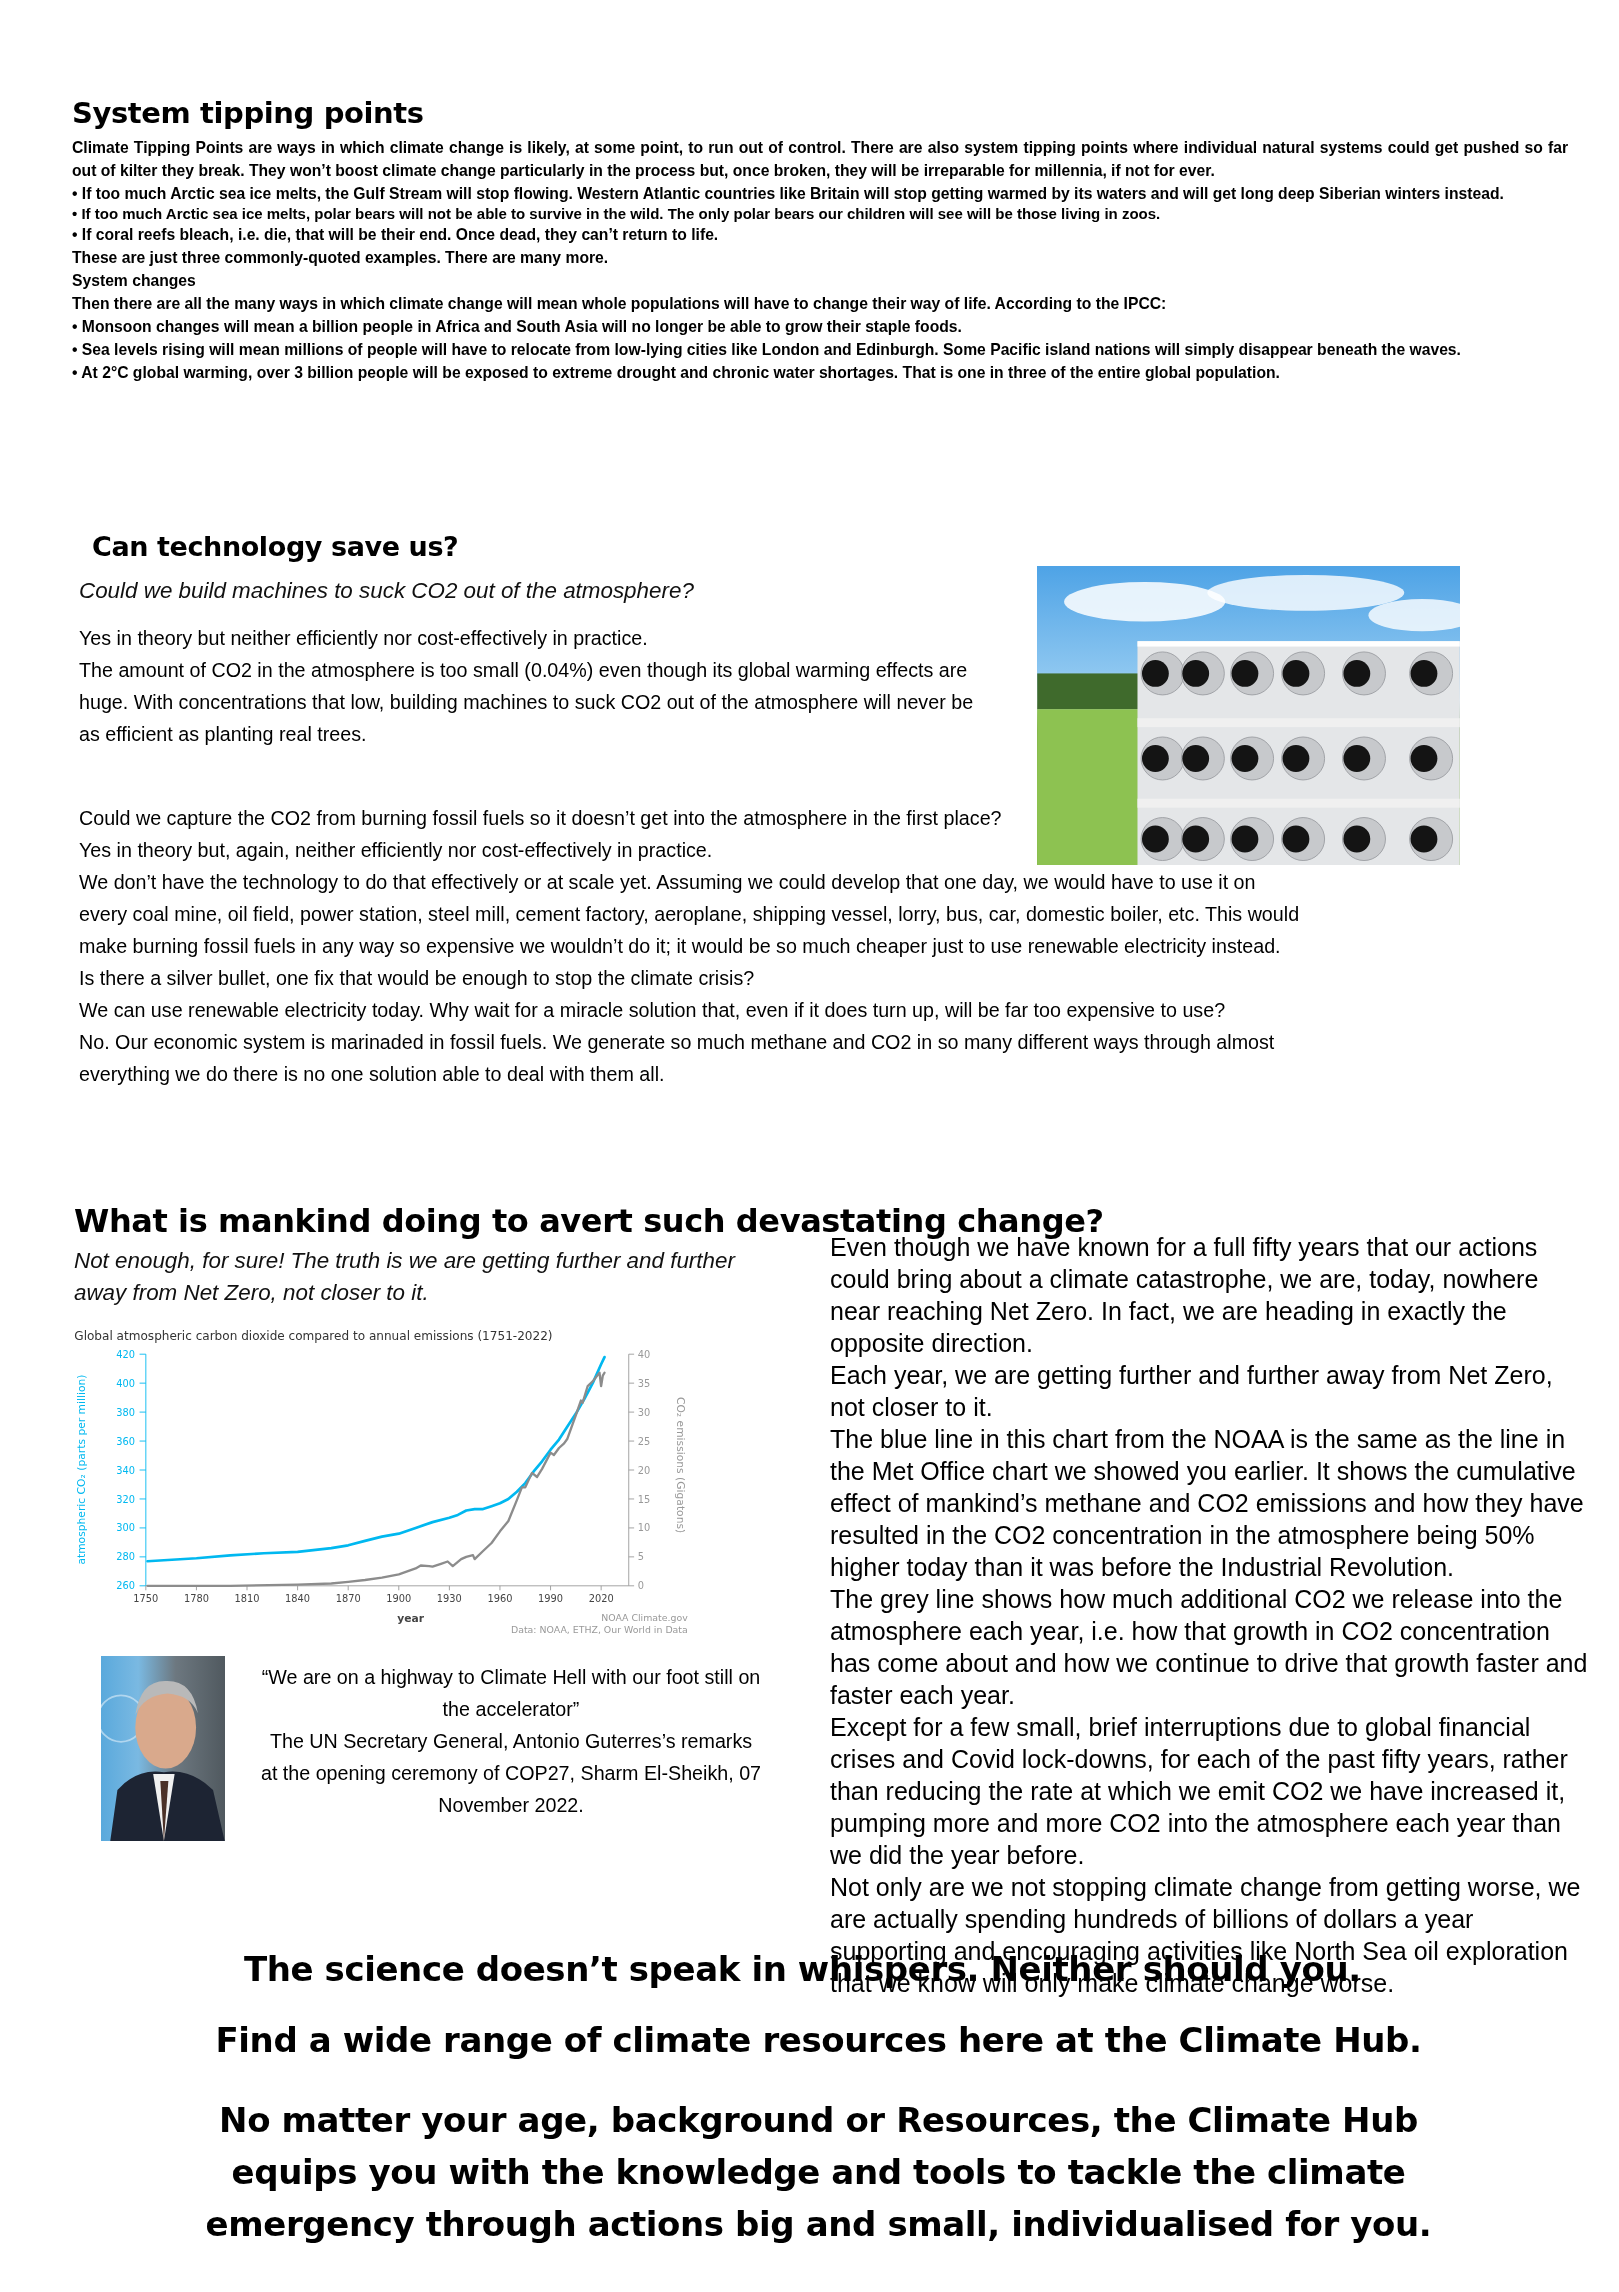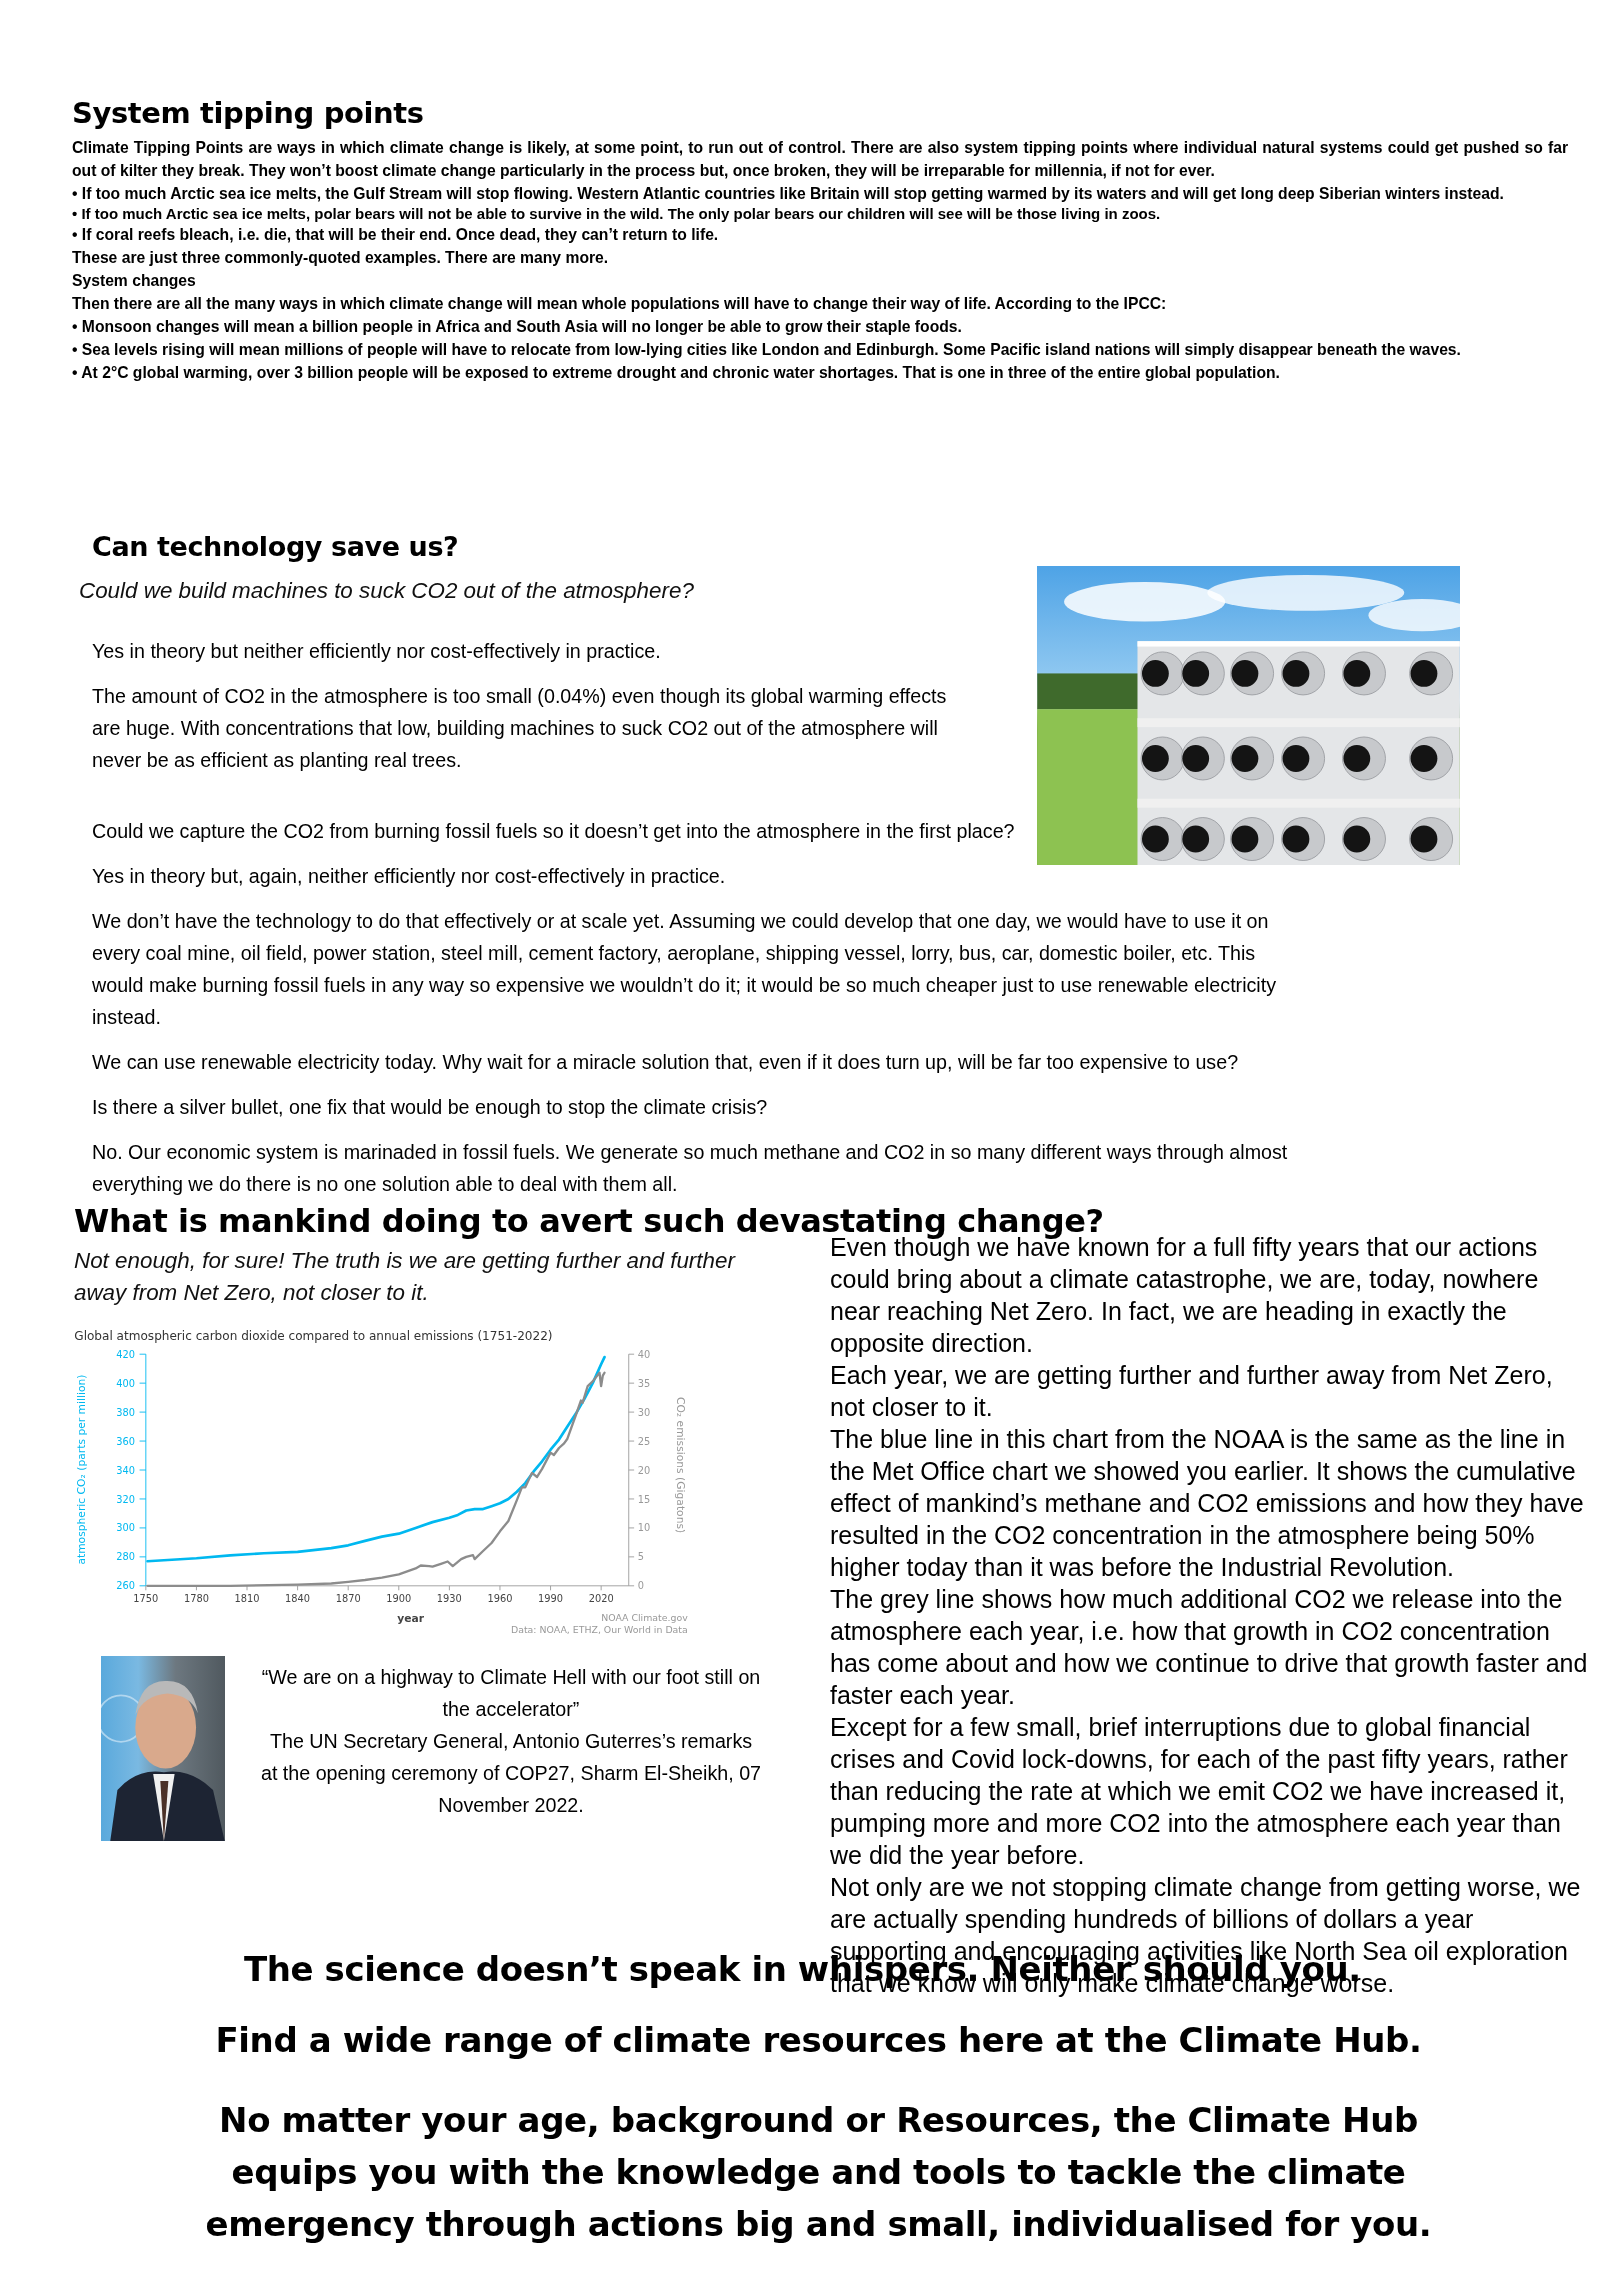--- a/index.html
+++ b/index.html
@@ -9,21 +9,21 @@
   
   #s1-title { left: 72px; top: 96px; font-size: 29px; font-weight: bold; font-family: "DejaVu Sans", sans-serif; letter-spacing: -0.4px; }
   #s1-body { left: 72px; top: 136px; width: 1496px; font-family: "Liberation Sans", sans-serif; font-weight: bold; font-size: 15.7px; line-height: 23px; text-align: justify; }
   #s1-body p { margin: 0; }
   #s1-body p.tiny { font-size: 15px; line-height: 18px; }
 
   
   #s2-title { left: 92px; top: 531px; font-size: 27px; font-weight: bold; letter-spacing: -0.4px; }
   #s2-sub { left: 79px; top: 578px; font-family: "Liberation Sans", sans-serif; font-style: italic; font-size: 22.4px; color: #111; }
   #s2-body1 { left: 79px; top: 622px; width: 913px; font-family: "Liberation Sans", sans-serif; font-size: 19.7px; line-height: 32px; }
-  #s2-body1 p, #s2-body2 p { margin: 13px; }
+  #s2-body1 p, #s2-body2 p { margin: 0; }
   #s2-body2 { left: 79px; top: 802px; width: 1227px; font-family: "Liberation Sans", sans-serif; font-size: 19.7px; line-height: 32px; }
 
   #dac-image { left: 1037px; top: 566px; width: 423px; height: 299px; overflow: hidden; background: linear-gradient(#4ea3e6 0%, #8cc6f0 35%, #d8ecf8 45%, #6f9a45 55%, #8dc251 75%, #7fb247 100%); }
 
   
   #s3-title { left: 74px; top: 1202px; font-size: 32px; font-weight: bold; letter-spacing: -0.4px; }
   #s3-sub { left: 74px; top: 1245px; width: 699px; font-family: "Liberation Sans", sans-serif; font-style: italic; font-size: 22.4px; line-height: 32px; color: #111; }
   #chart-wrap { left: 72px; top: 1322px; width: 627px; height: 313px; }
   #s3-right { left: 830px; top: 1231px; width: 761px; font-family: "Liberation Sans", sans-serif; font-size: 25px; line-height: 32px; }
   #s3-right p { margin: 0; }
@@ -114,22 +114,22 @@
         <circle cx="440" cy="305" r="24" fill="#c7c9cc" stroke="#9a9da1"></circle>
         <circle cx="432" cy="305" r="15" fill="#141414"></circle>
       </g>
   </svg>
 </div>
 
 <div class="abs" id="s2-body2">
   <p>Could we capture the CO2 from burning fossil fuels so it doesn’t get into the atmosphere in the first place?</p>
   <p>Yes in theory but, again, neither efficiently nor cost-effectively in practice.</p>
   <p>We don’t have the technology to do that effectively or at scale yet.  Assuming we could develop that one day, we would have to use it on every coal mine, oil field, power station, steel mill, cement factory, aeroplane, shipping vessel, lorry, bus, car, domestic boiler, etc.  This would make burning fossil fuels in any way so expensive we wouldn’t do it; it would be so much cheaper just to use renewable electricity instead.</p>
+  <p>Is there a silver bullet, one fix that would be enough to stop the climate crisis?</p>
   <p>We can use renewable electricity today.  Why wait for a miracle solution that, even if it does turn up, will be far too expensive to use?</p>
-  <p>Is there a silver bullet, one fix that would be enough to stop the climate crisis?</p>
   <p>No.  Our economic system is marinaded in fossil fuels.  We generate so much methane and CO2 in so many different ways through almost everything we do there is no one solution able to deal with them all.</p>
 </div>
 
 <div class="abs" id="s3-title">What is mankind doing to avert such devastating change?</div>
 <div class="abs" id="s3-sub">Not enough, for sure! The truth is we are getting further and further away from Net Zero, not closer to it.</div>
 
 <div class="abs" id="chart-wrap">
   <svg id="chart" width="627" height="313" viewBox="0 0 700 350">
     <text id="chart-title" x="2" y="20" font-size="13.5" fill="#333">Global atmospheric carbon dioxide compared to annual emissions (1751-2022)</text>
     <g id="axes">

